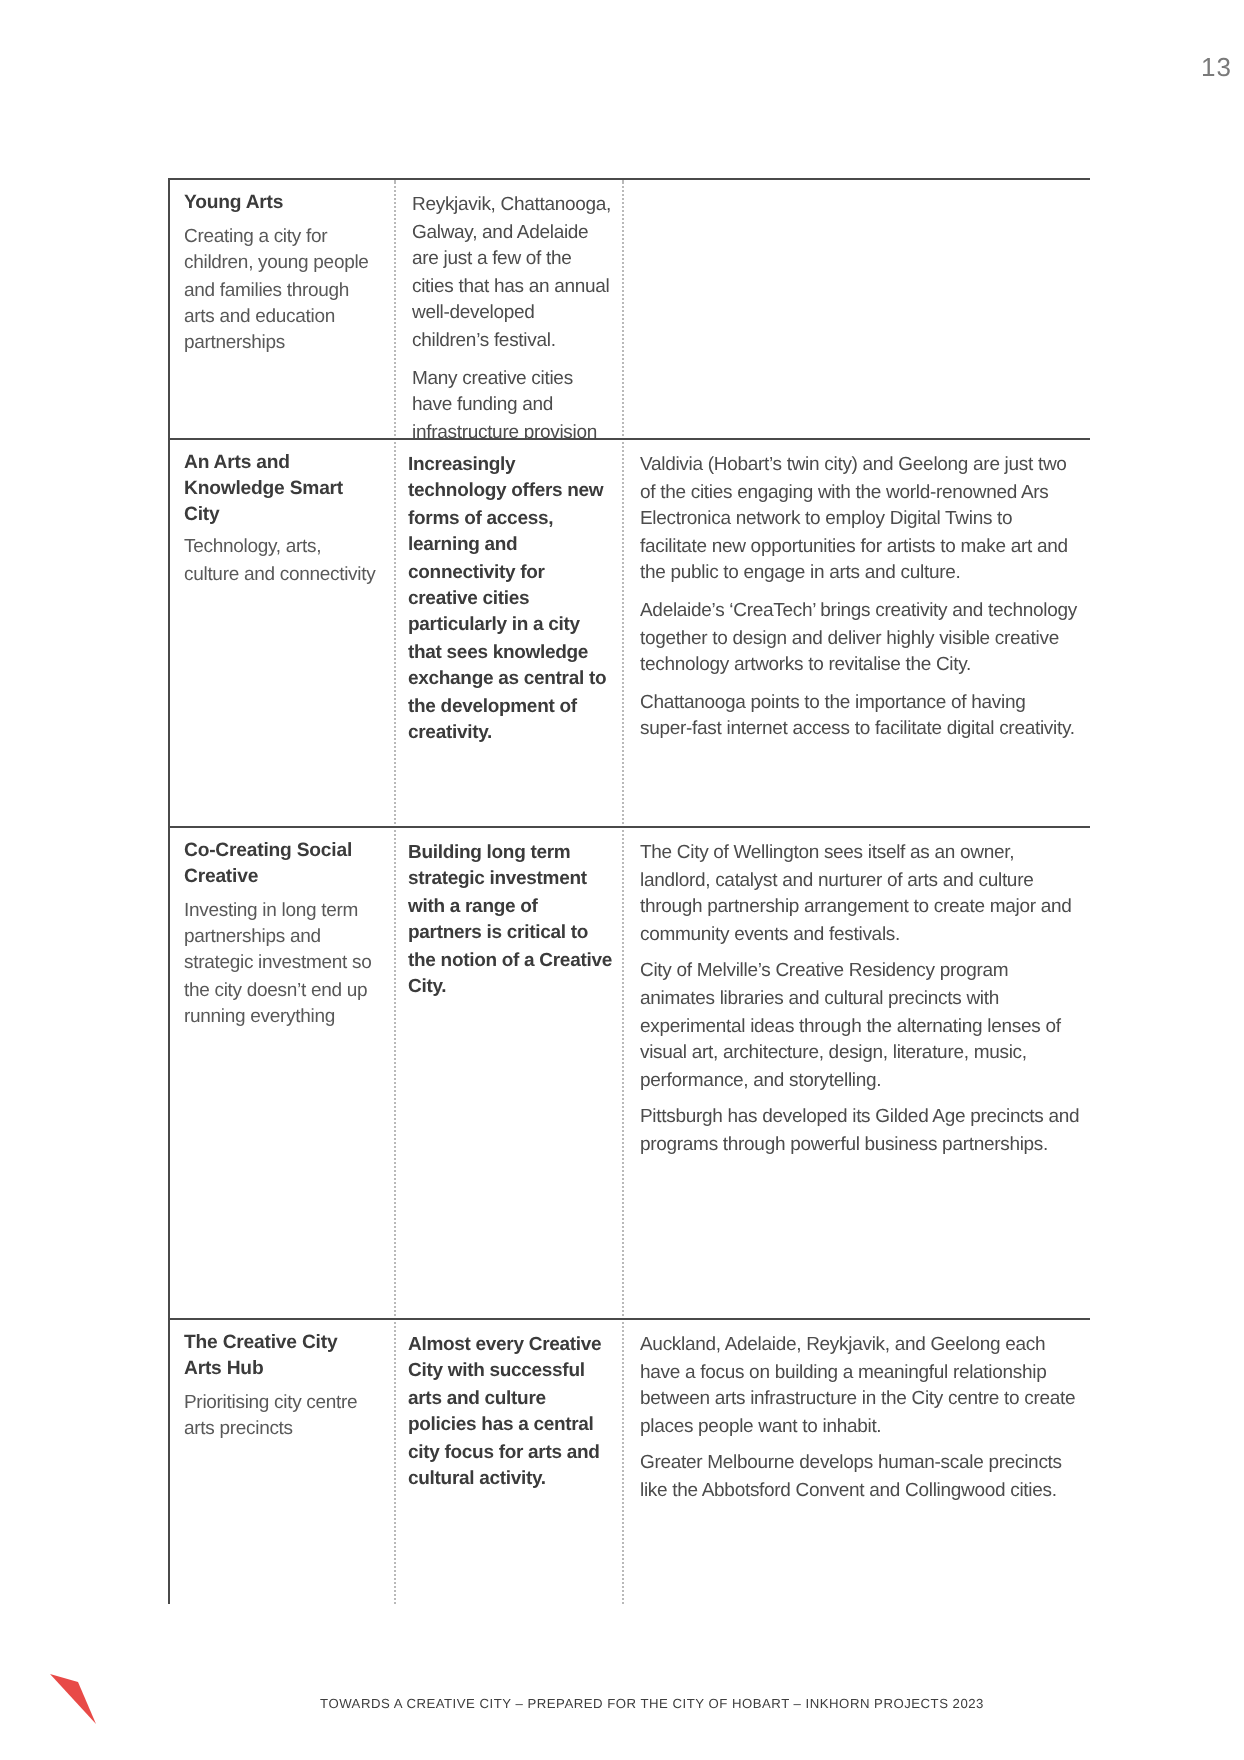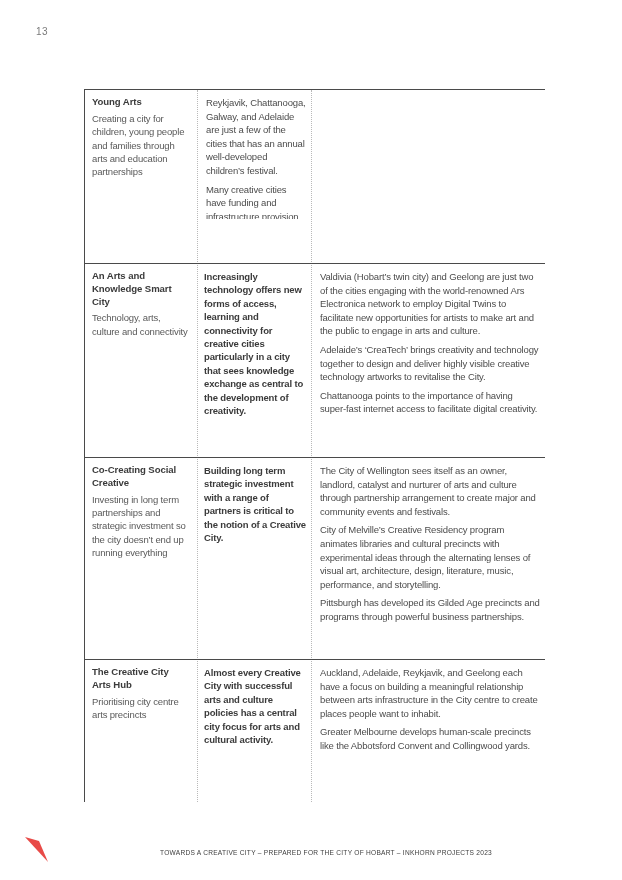--- a/index.html
+++ b/index.html
@@ -5,22 +5,22 @@
   html,body{margin:0;padding:0;background:#ffffff;}
   .page{
     position:relative;
     width:622px;height:880px;
     background:#ffffff;
     font-family:"Liberation Sans", sans-serif;
     overflow:hidden;
   }
   .page-number{
     position:absolute;top:26px;left:0;right:6px;
-    text-align:left;
-    font-size:10px;color:#7a7a7a;letter-spacing:0.5px;margin-left:36px;
+    text-align:right;
+    font-size:13px;color:#7a7a7a;letter-spacing:0.5px;
   }
   .matrix-table{
     position:absolute;left:84px;top:89px;width:461px;
     border-top:1px solid #4a4a4a;
     border-left:1px solid #4a4a4a;
     box-sizing:border-box;
   }
   .vline{
     position:absolute;top:0;bottom:0;width:0;
     border-left:1px dotted #b9b9b9;
@@ -29,23 +29,23 @@
   .vline-1{left:112px;}
   .vline-2{left:226px;}
   .trow{
     display:grid;
     grid-template-columns:112px 114px 1fr;
     box-sizing:border-box;
     position:relative;z-index:1;
   }
   .trow + .trow{border-top:1px solid #4a4a4a;}
   [data-rows] .trow:nth-of-type(1){height:129px;}
-  [data-rows] .trow:nth-of-type(2){height:194px;margin-top:44px;}
+  [data-rows] .trow:nth-of-type(2){height:194px;}
   [data-rows] .trow:nth-of-type(3){height:202px;}
-  [data-rows] .trow:nth-of-type(4){height:143px;}
+  [data-rows] .trow:nth-of-type(4){height:143px;margin-top:44px;}
   .col{box-sizing:border-box;padding-top:6px;overflow:hidden;}
   .col1{padding-left:7px;padding-right:9px;}
   .col2{padding-left:7px;padding-right:5px;}
   .col3{padding-left:9px;padding-right:4px;}
   .col h3{
     margin:0 0 3px 0;
     font-size:9.6px;line-height:12.8px;
     font-weight:bold;color:#3b3b3b;
     letter-spacing:-0.1px;
   }
@@ -128,21 +128,21 @@
   <div class="trow">
     <div class="col col1">
       <h3>The Creative City Arts Hub</h3>
       <p>Prioritising city centre arts precincts</p>
     </div>
     <div class="col col2">
       <p>Almost every Creative City with successful arts and culture policies has a central city focus for arts and cultural activity.</p>
     </div>
     <div class="col col3">
             <p>Auckland, Adelaide, Reykjavik, and Geelong each have a focus on building a meaningful relationship between arts infrastructure in the City centre to create places people want to inhabit.</p>
-            <p>Greater Melbourne develops human-scale precincts like the Abbotsford Convent and Collingwood yards.</p>
+            <p>Greater Melbourne develops human-scale precincts like the Abbotsford Convent and Collingwood cities.</p>
           </div>
   </div>
 </div>
   </div>
 
   <svg class="footer-logo" viewBox="0 0 30 32" xmlns="http://www.w3.org/2000/svg">
     <polygon points="3,4 17,8 26,29" fill="#e84a47"></polygon>
   </svg>
   <div class="footer-text">TOWARDS A CREATIVE CITY – PREPARED FOR THE CITY OF HOBART  –  INKHORN PROJECTS 2023</div>
 </div>

